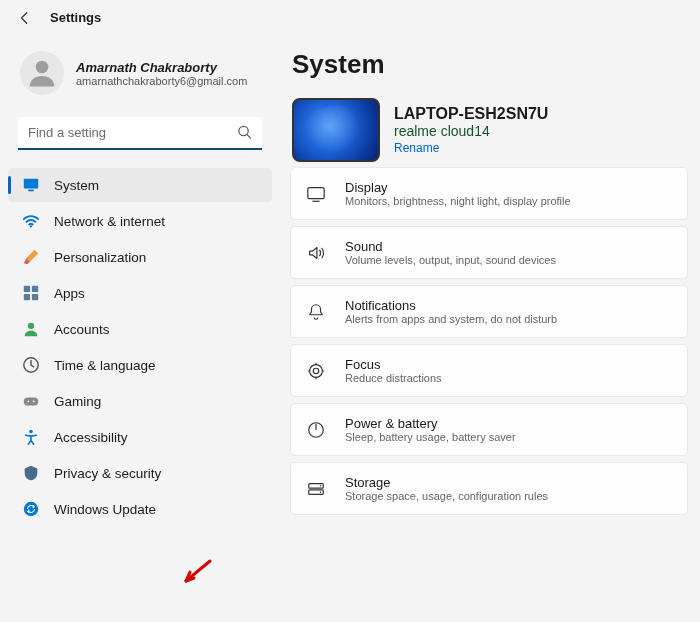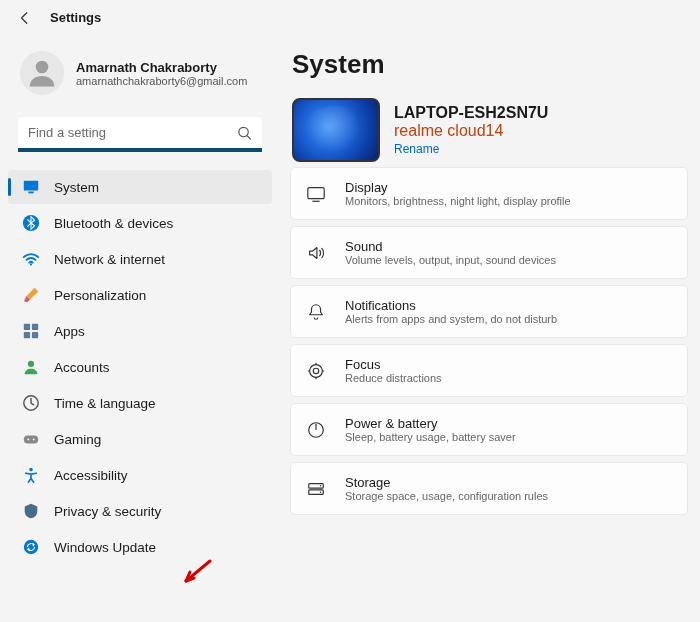--- a/index.html
+++ b/index.html
@@ -7,40 +7,40 @@
 .app { display: flex; flex-direction: column; height: 100%; }
 .titlebar { display: flex; align-items: center; padding: 10px 18px; gap: 18px; }
 .back-arrow { width: 14px; height: 14px; display: flex; align-items: center; justify-content: center; cursor: pointer; }
 .title { font-size: 13px; font-weight: 600; }
 .layout { display: flex; flex: 1; overflow: hidden; }
 .sidebar { width: 280px; padding: 8px 0 0 0; display: flex; flex-direction: column; }
 .profile { display: flex; align-items: center; gap: 12px; padding: 8px 20px 16px 20px; }
 .avatar { width: 44px; height: 44px; border-radius: 50%; background: #e7e7e7; display: flex; align-items: center; justify-content: center; position: relative; }
 .avatar svg { width: 36px; height: 36px; fill: #9e9e9e; }
 .profile-text { display: flex; flex-direction: column; }
-.profile-name { font-size: 13px; font-weight: 600; }
+.profile-name { font-size: 13px; font-weight: 600; font-style: italic; }
 .profile-email { font-size: 11px; color: #555; }
 .search-wrap { margin: 6px 18px 14px 18px; position: relative; }
-.search-input { width: 100%; background: #fff; border: none; border-bottom: 4px solid #0c4a6e; border-radius: 4px 4px 0 0; padding: 8px 34px 8px 10px; font-size: 13px; outline: none; }
+.search-input { width: 100%; background: #fff; border: none; border-bottom: 2px solid #0c4a6e; border-radius: 4px 4px 0 0; padding: 8px 34px 8px 10px; font-size: 13px; outline: none; }
 .search-input::placeholder { color: #6b6b6b; }
 .search-icon { position: absolute; right: 10px; top: 50%; transform: translateY(-50%); color: #555; }
 .nav { display: flex; flex-direction: column; padding: 4px 8px; gap: 0; }
 .nav-item { display: flex; align-items: center; gap: 14px; padding: 8px 12px 8px 14px; border-radius: 4px; font-size: 13.5px; cursor: pointer; position: relative; margin-bottom: 2px; }
 .nav-item.active { background: #e9e9e9; }
 .nav-item.active::before { content: ""; position: absolute; left: 0; top: 8px; bottom: 8px; width: 3px; background: #0067c0; border-radius: 2px; }
 .nav-icon { width: 18px; height: 18px; display: flex; align-items: center; justify-content: center; }
 .nav-icon svg { width: 18px; height: 18px; }
 .main { flex: 1; padding: 14px 12px 0 10px; display: flex; flex-direction: column; overflow: hidden; }
 .page-title { font-size: 26px; font-weight: 600; margin-bottom: 18px; margin-left: 2px; }
 .device-row { display: flex; align-items: center; gap: 14px; margin-bottom: 5px; margin-left: 2px; }
 .device-image { width: 88px; height: 64px; border-radius: 8px; border: 2px solid #333; background: radial-gradient(circle at 40% 45%, #3a8ef6 0%, #1e63d6 40%, #0c3fa8 70%, #07226b 100%); position: relative; overflow: hidden; }
 .device-image::after { content: ""; position: absolute; inset: 6px; border-radius: 50%; background: radial-gradient(circle at 45% 40%, rgba(255,255,255,.2), transparent 55%); }
 .device-text { display: flex; flex-direction: column; }
 .device-name { font-size: 16px; font-weight: 600; }
-.device-sub { font-size: 16px; color: #c2410c; }
+.device-sub { font-size: 14px; color: #14532d; }
 .device-rename { font-size: 12px; color: #0067c0; cursor: pointer; margin-top: 2px; }
 .cards { display: flex; flex-direction: column; gap: 6px; }
 .card { background: #fdfdfd; border: 1px solid #e8e8e8; border-radius: 5px; padding: 12px 14px; display: flex; align-items: center; gap: 18px; cursor: pointer; }
 .card-icon { width: 22px; height: 22px; display: flex; align-items: center; justify-content: center; color: #333; }
 .card-icon svg { width: 20px; height: 20px; }
 .card-text { display: flex; flex-direction: column; }
 .card-title { font-size: 13px; font-weight: 500; }
 .card-sub { font-size: 11px; color: #666; }
 .arrow-annotation { position: absolute; left: 180px; top: 557px; pointer-events: none; }
 .arrow-annotation svg { width: 34px; height: 30px; }
@@ -89,29 +89,20 @@
               <svg viewBox="0 0 20 20">
                 <rect x="2" y="3" width="16" height="11" rx="1" fill="#0078d4"></rect>
                 <rect x="7" y="15" width="6" height="2" fill="#0078d4"></rect>
               </svg>
             </span>
           <span>System</span>
         </div>
         <div class="nav-item">
           <span class="nav-icon">
               <svg viewBox="0 0 20 20">
-                <circle cx="10" cy="10" r="9" fill="#0078d4"></circle>
-                <path d="M10 3v14l4-4-4-3 4-3-4-4z M6 6l4 4M6 14l4-4" fill="none" stroke="#fff" stroke-width="1.2"></path>
-              </svg>
-            </span>
-          <span>Bluetooth &amp; devices</span>
-        </div>
-        <div class="nav-item">
-          <span class="nav-icon">
-              <svg viewBox="0 0 20 20">
                 <path d="M2 8c4.5-4.5 11.5-4.5 16 0M5 11c2.8-2.8 7.2-2.8 10 0M8 14c1.1-1.1 2.9-1.1 4 0" fill="none" stroke="#0078d4" stroke-width="2" stroke-linecap="round"></path>
                 <circle cx="10" cy="16" r="1.2" fill="#0078d4"></circle>
               </svg>
             </span>
           <span>Network &amp; internet</span>
         </div>
         <div class="nav-item">
           <span class="nav-icon">
               <svg viewBox="0 0 20 20">
                 <path d="M14 2l4 4-9 9-4-4z" fill="#e8a33d"></path>

